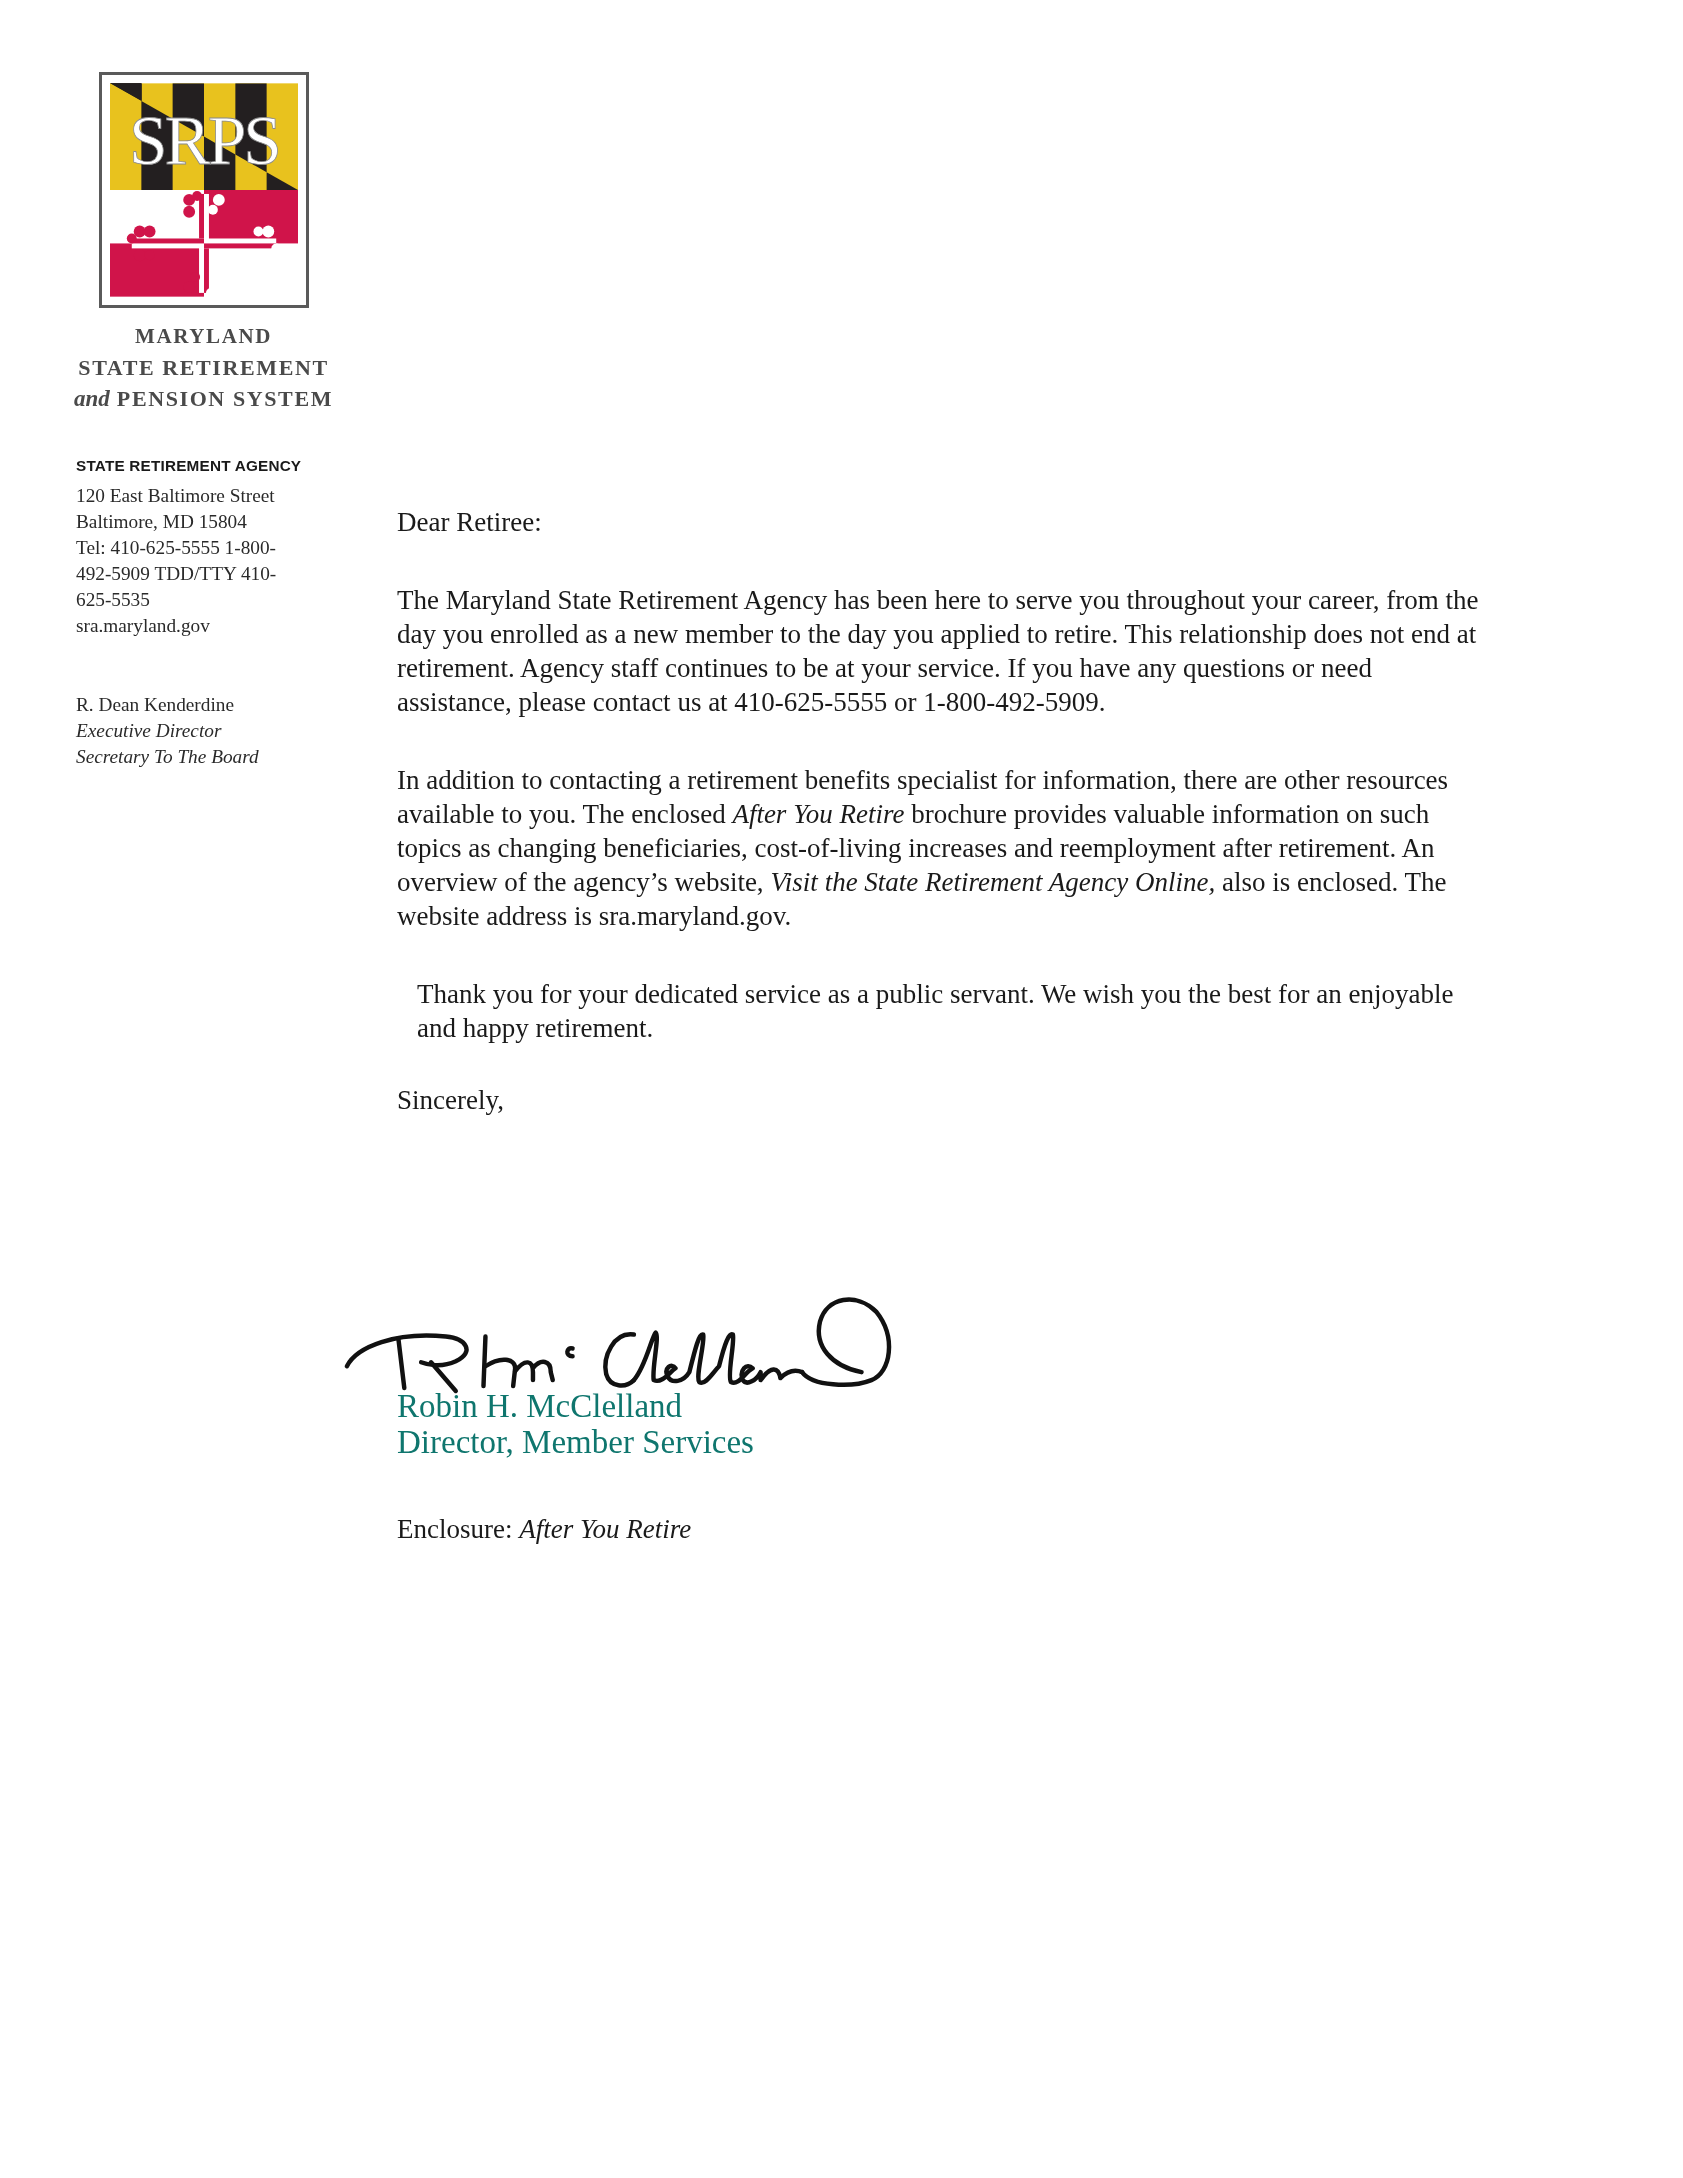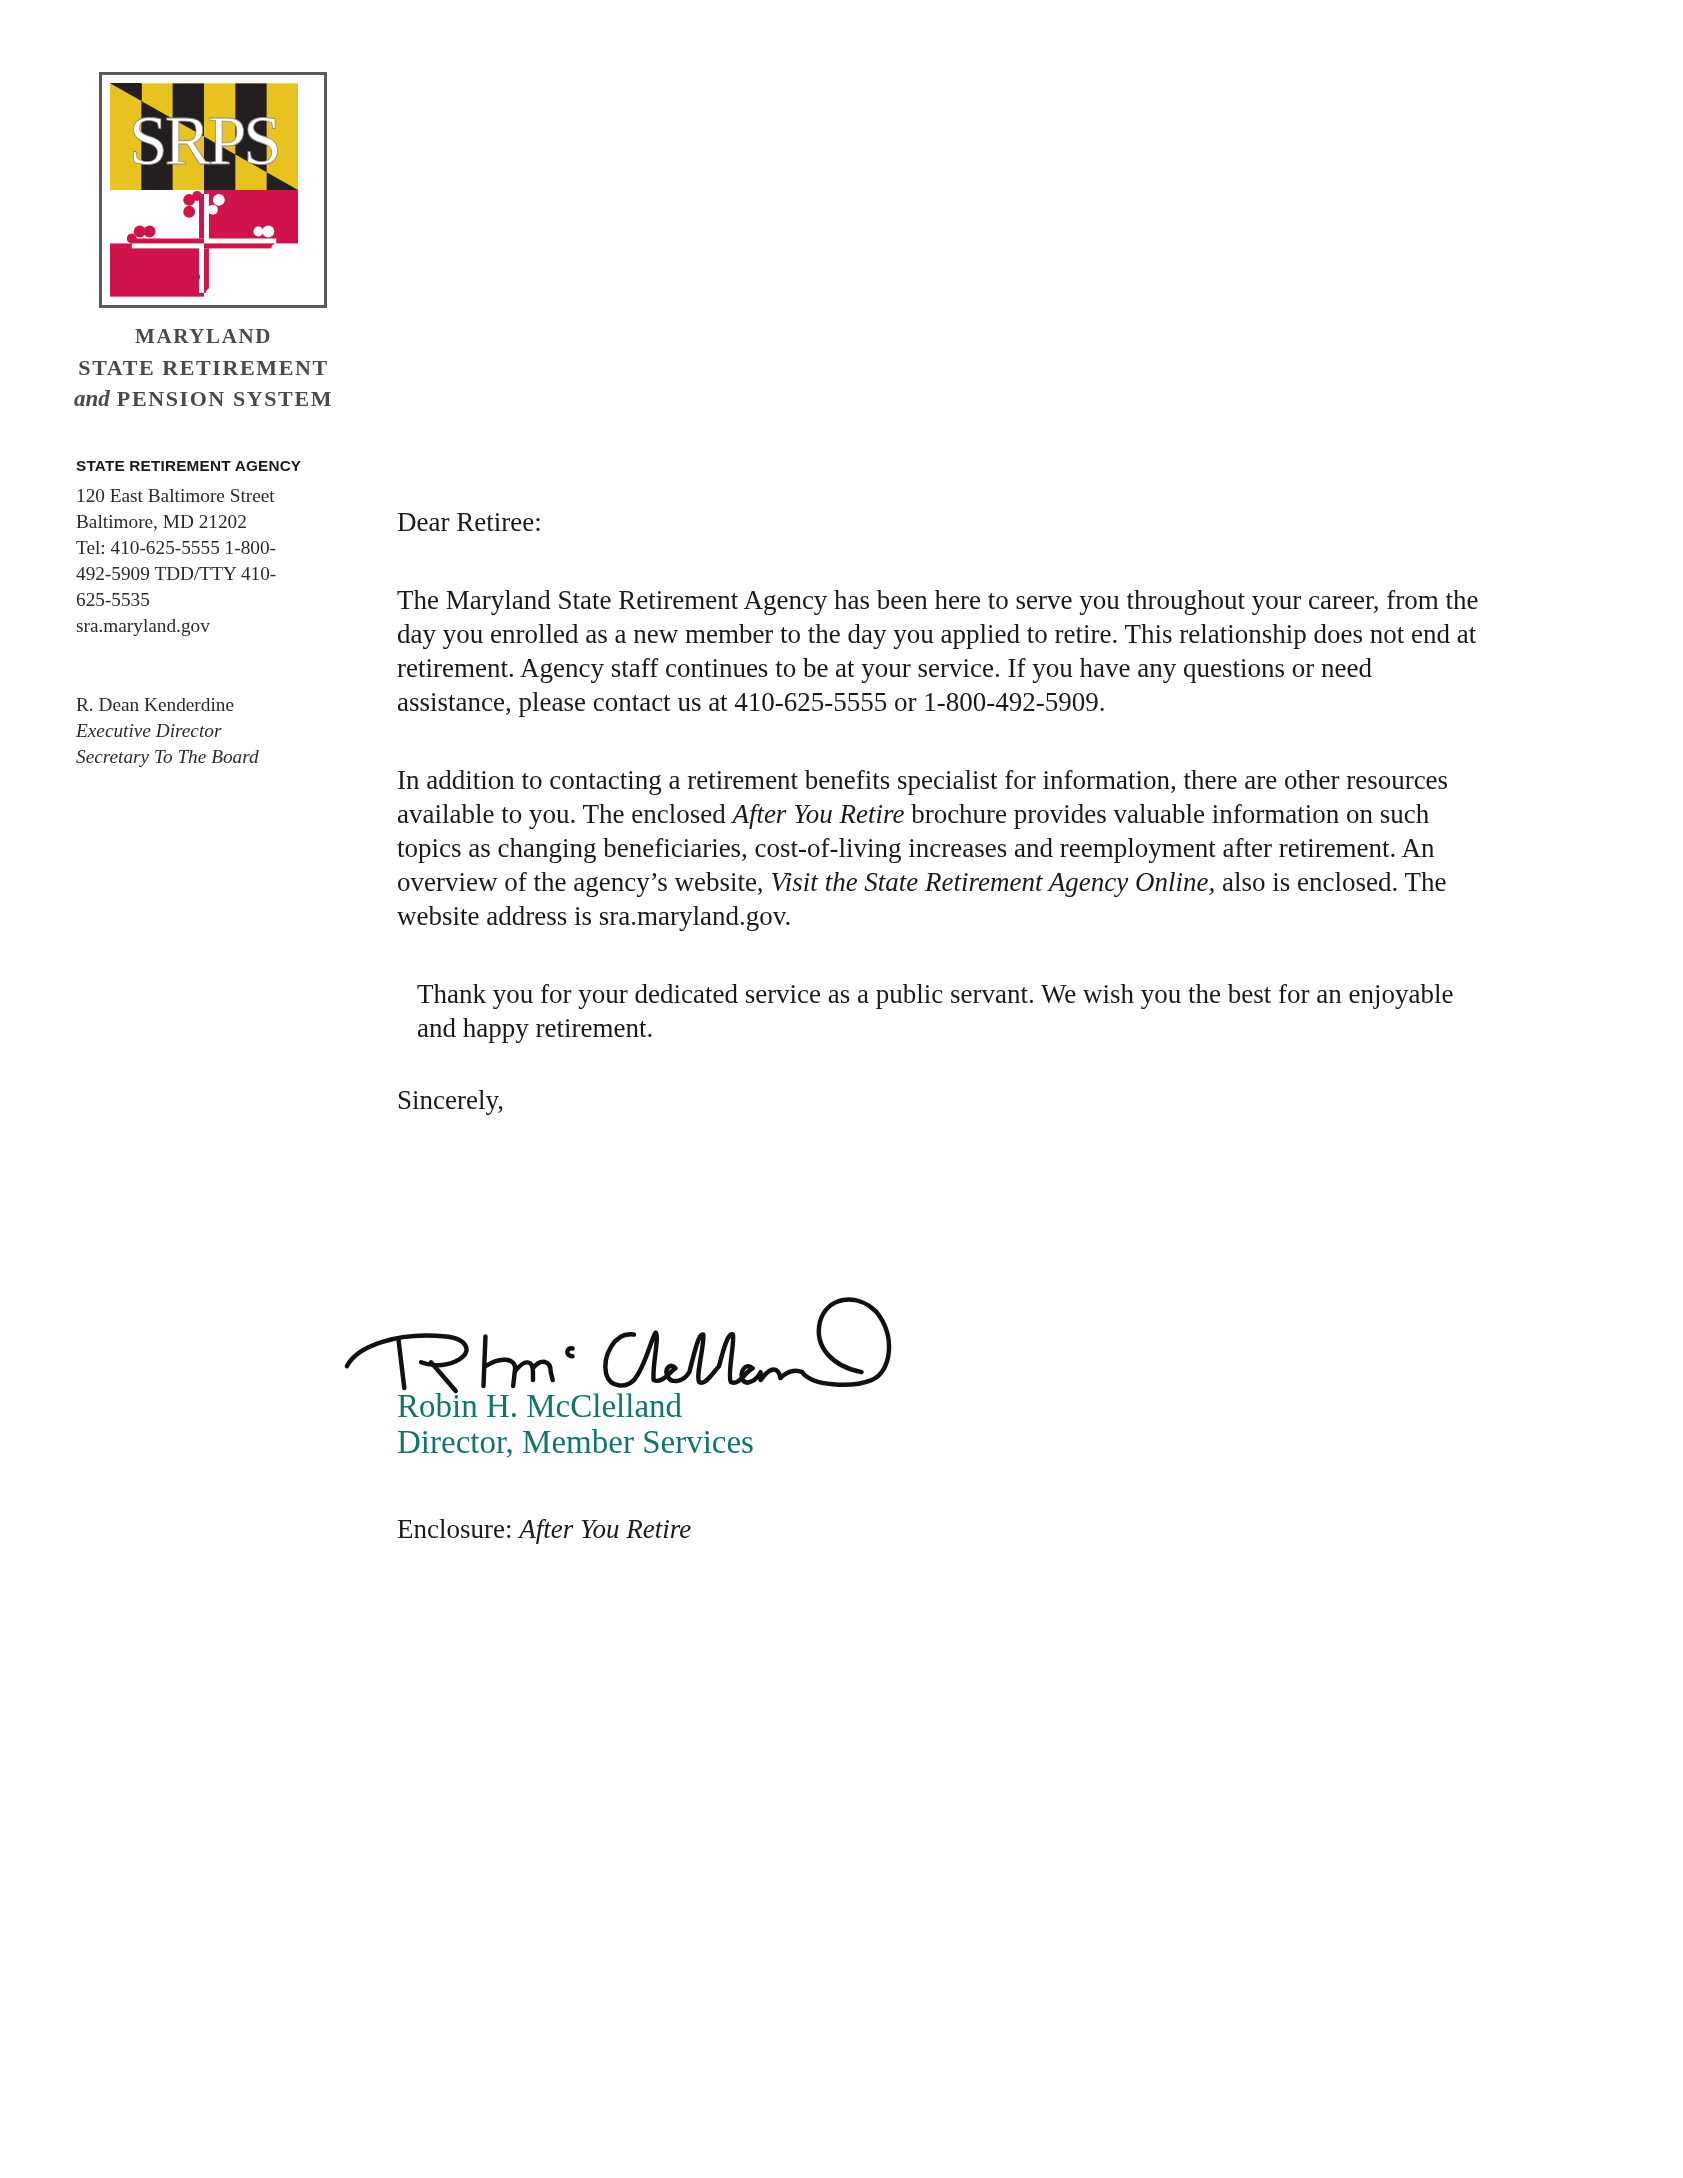--- a/index.html
+++ b/index.html
@@ -14,21 +14,21 @@
       overflow: hidden;
       color: #1a1a1a;
       font-family: "Liberation Serif", "DejaVu Serif", serif;
     }
 
     
     .logo-box {
       position: absolute;
       left: 99px;
       top: 72px;
-      width: 228px;
+      width: 210px;
       height: 236px;
       border: 3px solid #5a5a5a;
       box-sizing: border-box;
       background: #fff;
     }
     .logo-box svg {
       position: absolute;
       left: 8px;
       top: 8px;
       width: 188px;
@@ -231,21 +231,21 @@
 <div class="logo-wordmark">
   <span class="line first">MARYLAND</span>
   <span class="line">STATE RETIREMENT</span>
   <span class="line"><span class="and-word">and</span> <span>PENSION SYSTEM</span></span>
 </div>
 
 <div class="agency-heading">STATE RETIREMENT AGENCY</div>
 
 <div class="sidebar-block address-block">
   <span class="ln">120 East Baltimore Street</span>
-  <span class="ln">Baltimore, MD 21202</span>
+  <span class="ln">Baltimore, MD 15804</span>
   <span class="ln">Tel: 410-625-5555 1-800-</span>
   <span class="ln">492-5909 TDD/TTY 410-</span>
   <span class="ln">625-5535</span>
   <span class="ln">sra.maryland.gov</span>
 </div>
 
 <div class="sidebar-block director-block">
   <span class="ln">R. Dean Kenderdine</span>
   <span class="ln ital">Executive Director</span>
   <span class="ln ital">Secretary To The Board</span>

